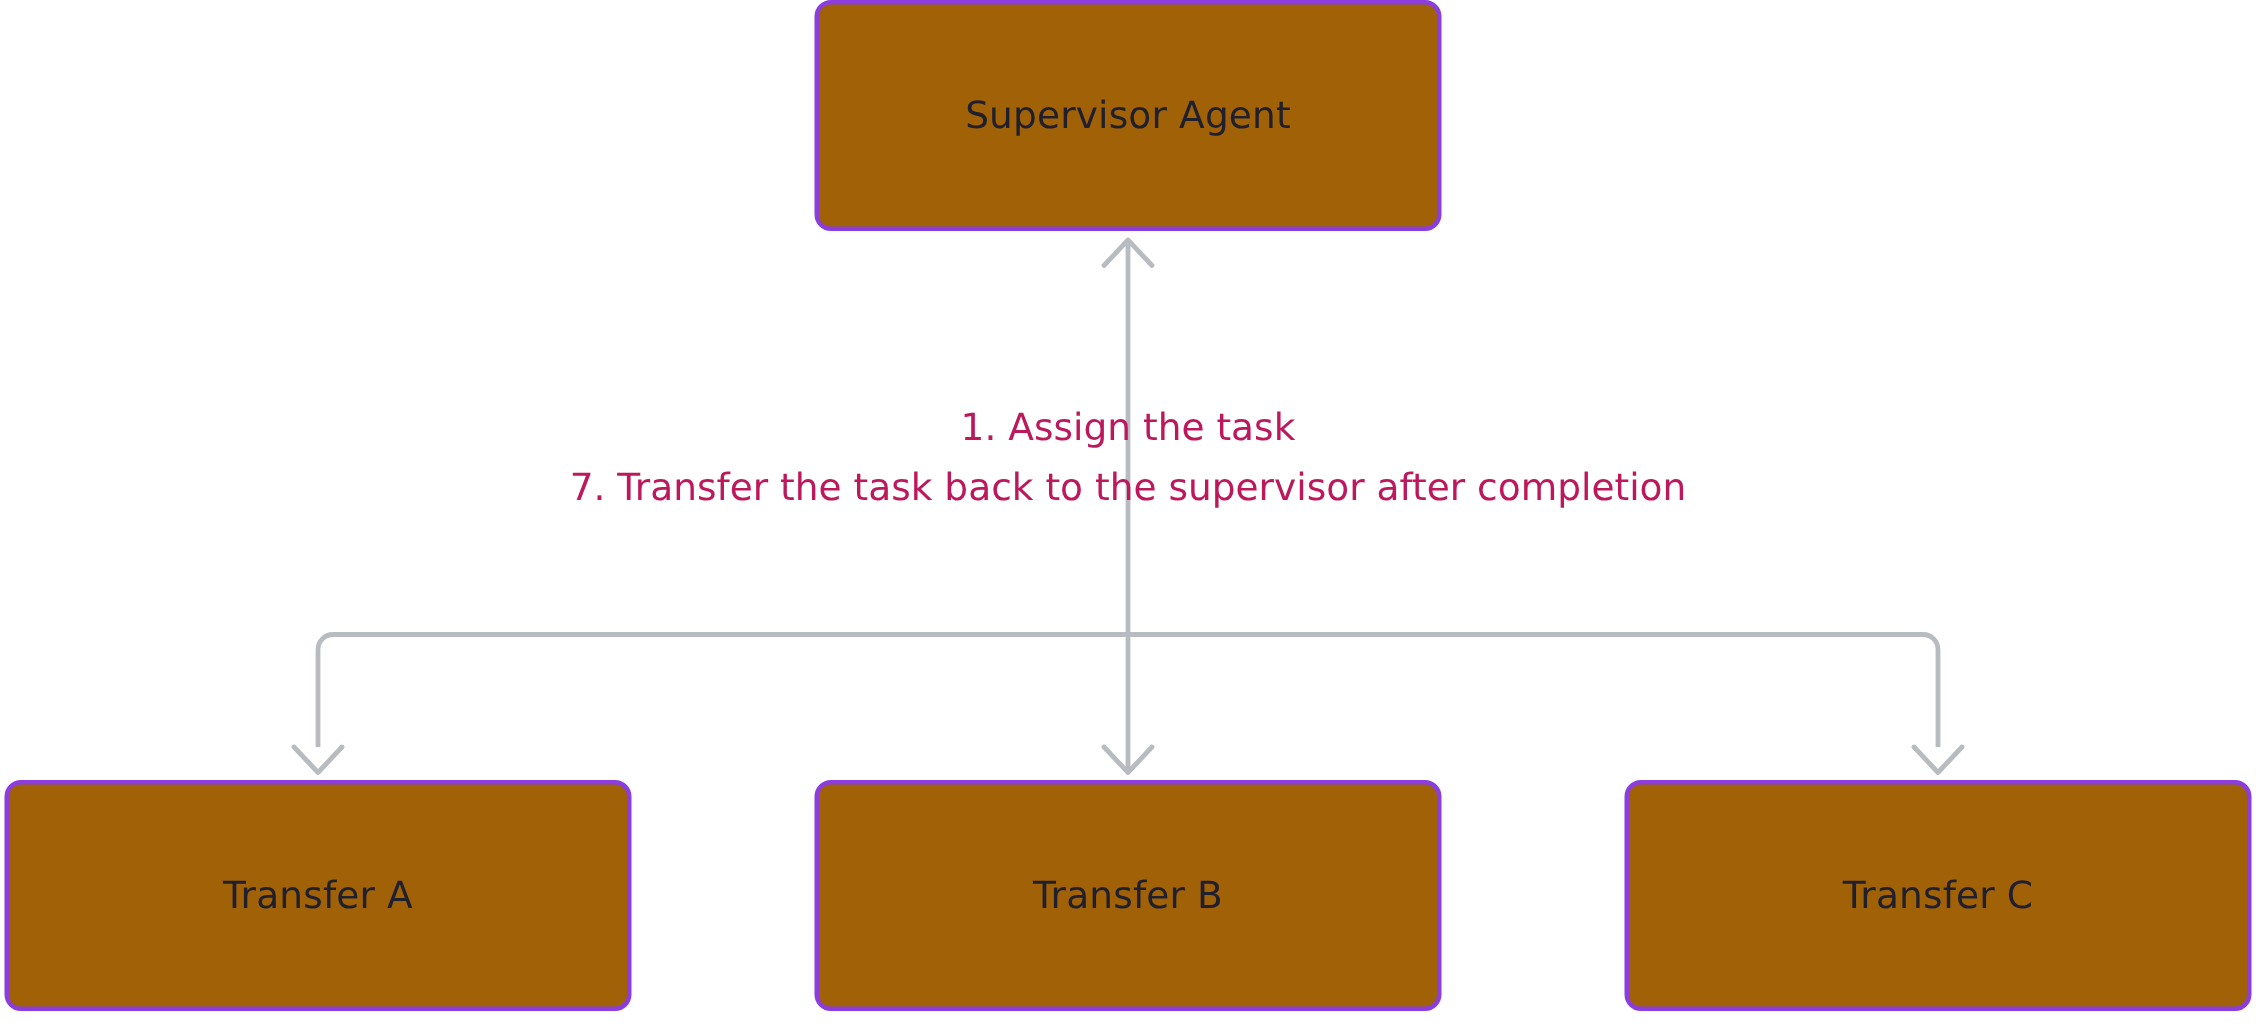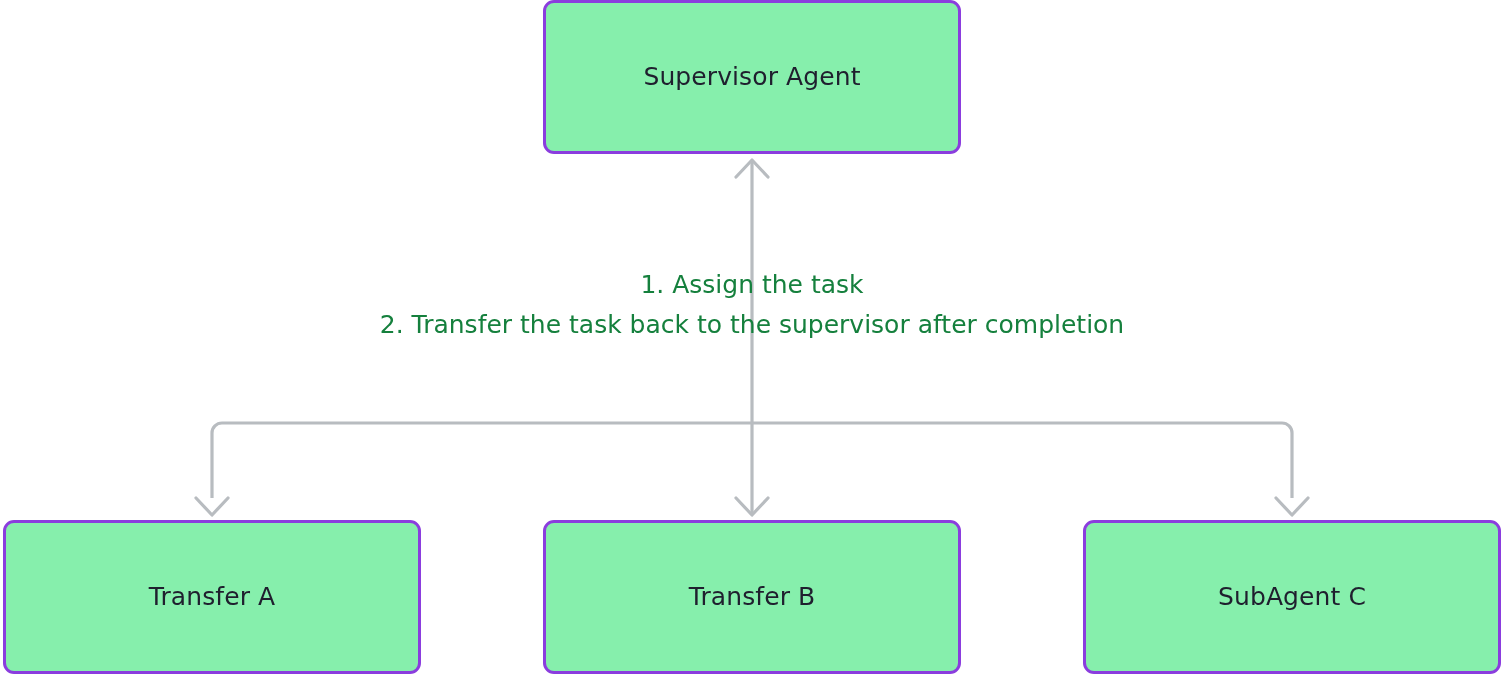--- a/index.html
+++ b/index.html
@@ -23,21 +23,21 @@
     position: absolute;
     left: 0;
     top: 0;
     width: 1504px;
     height: 688px;
   }
   
   .node-box {
     position: absolute;
     box-sizing: border-box;
-    background: #86efac;
+    background: #a16207;
     border: 3px solid #8b3dde;
     border-radius: 11px;
     display: flex;
     align-items: center;
     justify-content: center;
   }
   .node-label {
     font-size: 25px;
     font-weight: 400;
     color: #1f1f2e;
@@ -75,21 +75,21 @@
   #edge-caption {
     position: absolute;
     left: 0;
     top: 265px;
     width: 1504px;
     text-align: center;
     pointer-events: none;
   }
   .caption-line {
     font-size: 25px;
-    color: #15803d;
+    color: #be185d;
     line-height: 40px;
     white-space: nowrap;
   }
 </style>
 </head>
 <body>
 
 <div id="diagram-canvas">
 
   <svg id="connector-layer" viewBox="0 0 1504 688" width="1504" height="688" xmlns="http://www.w3.org/2000/svg">
@@ -104,32 +104,32 @@
       <path d="M 752 423 L 1282 423 A 10 10 0 0 1 1292 433 L 1292 498"></path>
 
       <path d="M 196 498 L 212 515 L 228 498" stroke-linecap="round"></path>
       <path d="M 736 498 L 752 515 L 768 498" stroke-linecap="round"></path>
       <path d="M 1276 498 L 1292 515 L 1308 498" stroke-linecap="round"></path>
     </g>
   </svg>
 
   <div id="edge-caption">
     <div class="caption-line">1. Assign the task</div>
-    <div class="caption-line">2. Transfer the task back to the supervisor after completion</div>
+    <div class="caption-line">7. Transfer the task back to the supervisor after completion</div>
   </div>
 
   <div class="node-box" id="node-supervisor">
     <span class="node-label">Supervisor Agent</span>
   </div>
 
   <div class="node-box" id="node-subagent-a">
     <span class="node-label">Transfer A</span>
   </div>
 
   <div class="node-box" id="node-subagent-b">
     <span class="node-label">Transfer B</span>
   </div>
 
   <div class="node-box" id="node-subagent-c">
-    <span class="node-label">SubAgent C</span>
+    <span class="node-label">Transfer C</span>
   </div>
 
 </div>
 
 </body></html>

